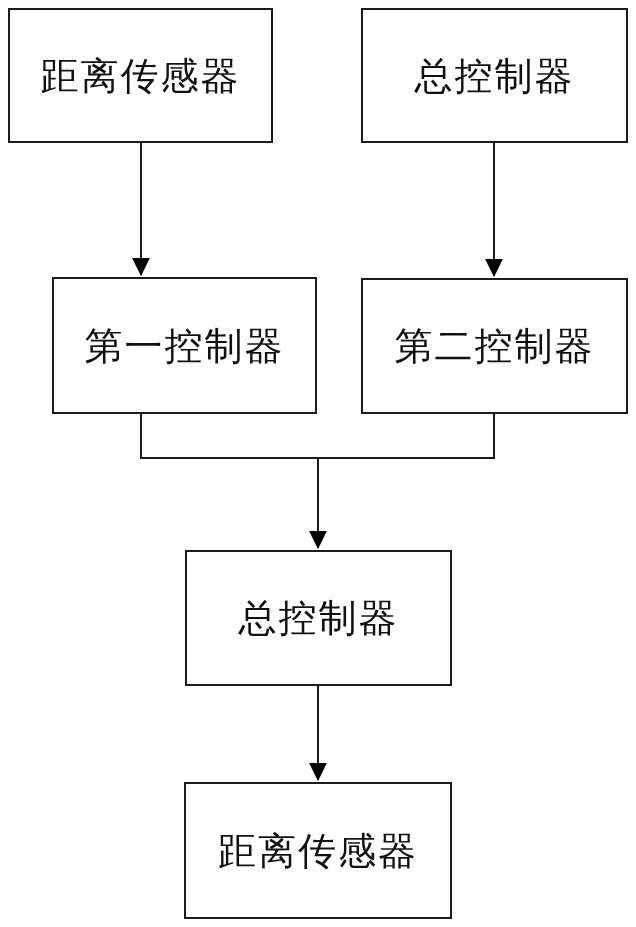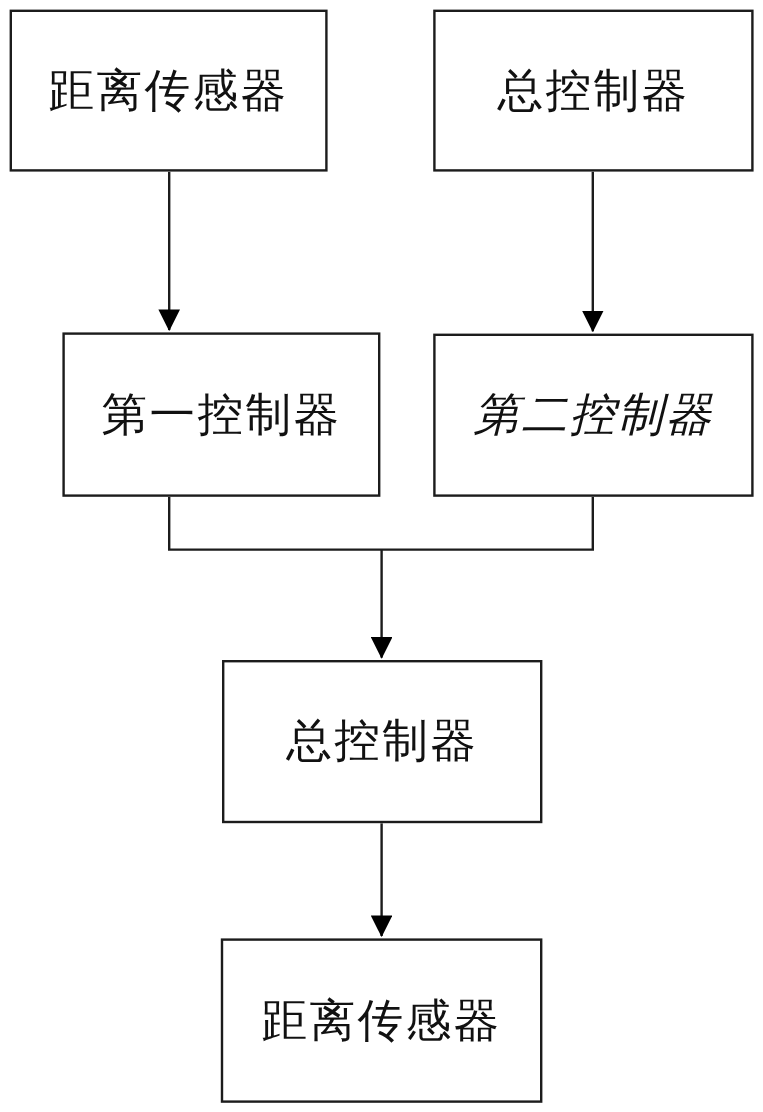--- a/index.html
+++ b/index.html
@@ -64,21 +64,21 @@
   </div>
 
   <div class="node" style="left:361px; top:8px;   width:267px; height:135px;">
     <span class="node-label">总控制器</span>
   </div>
 
   <div class="node" style="left:8px;   top:277px; width:265px; height:137px;margin-left:44px;">
     <span class="node-label">第一控制器</span>
   </div>
 
-  <div class="node" style="left:361px; top:278px; width:267px; height:136px;font-style:italic;">
+  <div class="node" style="left:361px; top:278px; width:267px; height:136px;">
     <span class="node-label">第二控制器</span>
   </div>
 
   <div class="node" style="left:185px; top:550px; width:267px; height:136px;">
     <span class="node-label">总控制器</span>
   </div>
 
   <div class="node" style="left:184px; top:782px; width:268px; height:137px;">
     <span class="node-label">距离传感器</span>
   </div>

